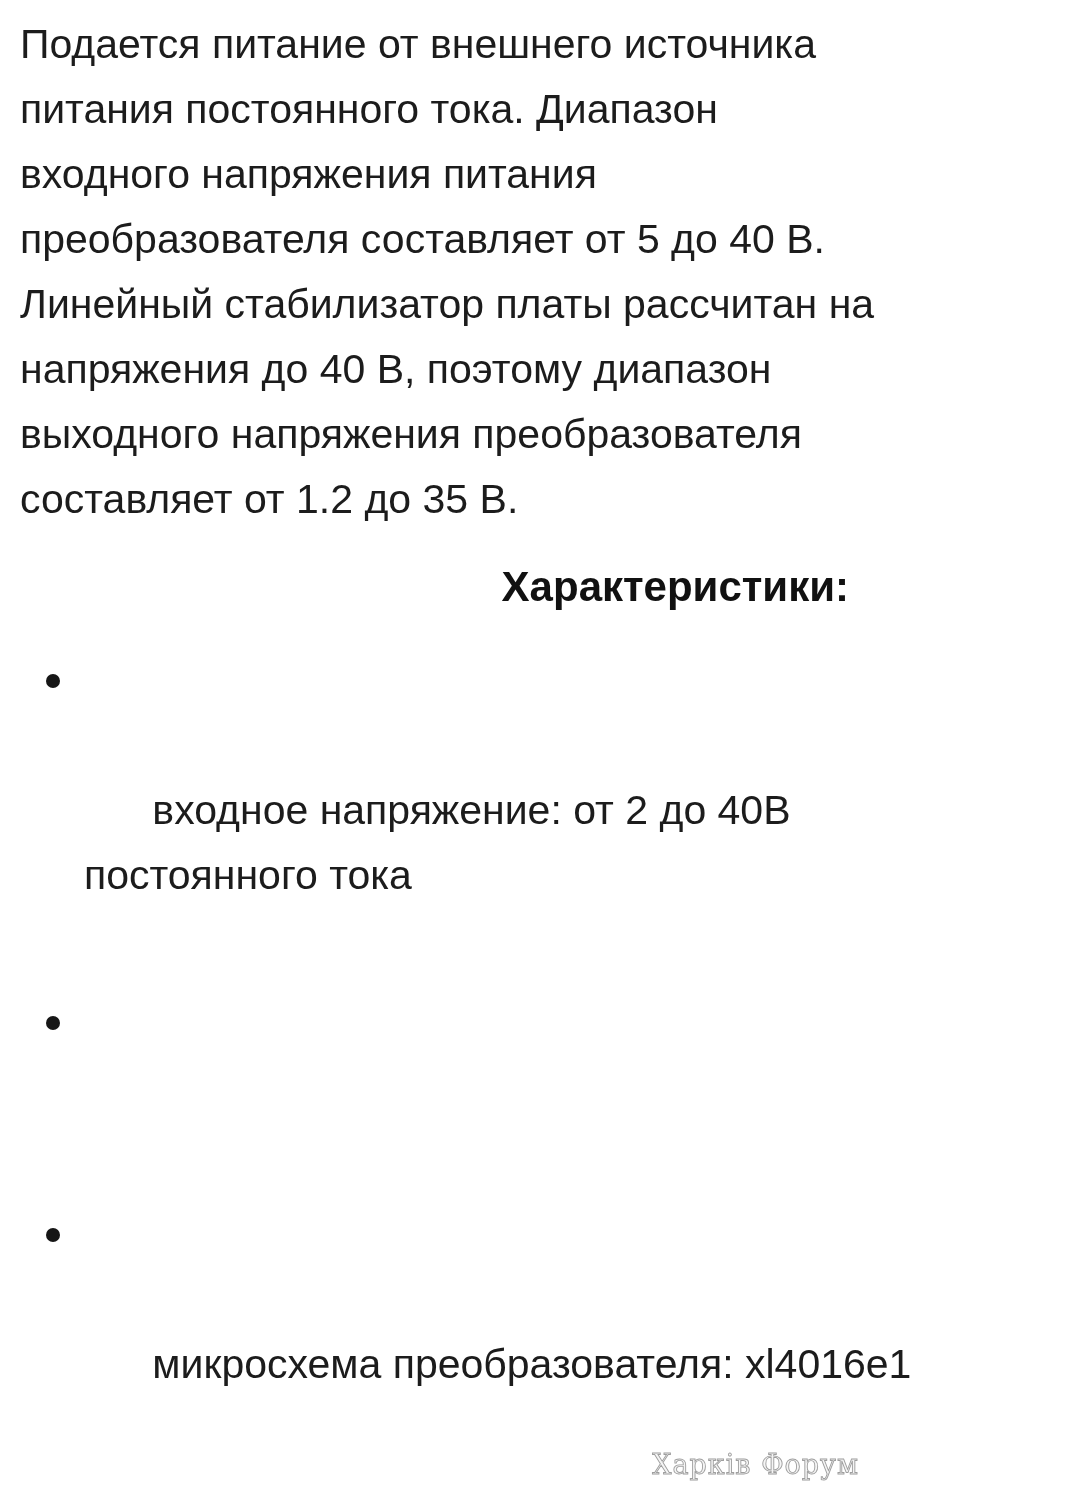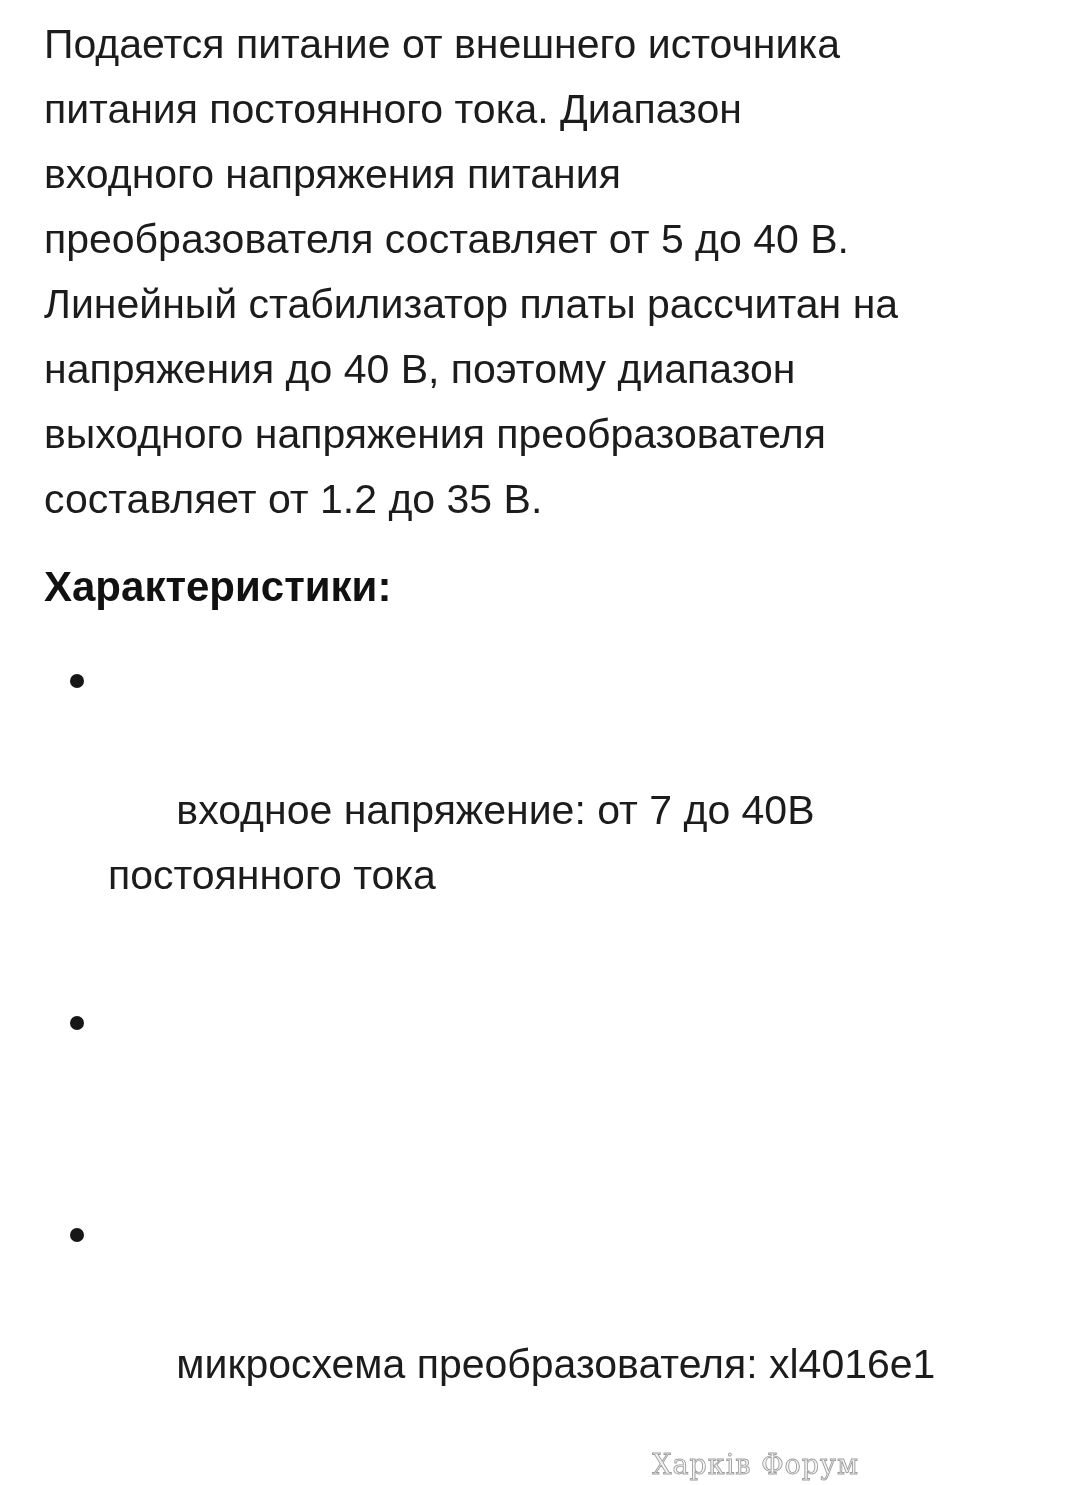--- a/index.html
+++ b/index.html
@@ -12,36 +12,37 @@
     height: 1485px;
     position: relative;
     overflow: hidden;
     font-family: "Liberation Sans", sans-serif;
     color: #1c1c1c;
   }
   .page {
     box-sizing: border-box;
     width: 873px;
     height: 1485px;
-    padding: 12px 24px 0 44px;
+    padding: 12px 24px 0 20px;
     position: relative;
   }
   .intro {
     margin: 0;
     font-size: 41px;
     line-height: 65px;
     white-space: pre;
     color: #1c1c1c;
   }
   .heading {
     margin: 22px 0 0 0;
     font-size: 42px;
     line-height: 65px;
     font-weight: 700;
     color: #111111;
+    text-align: right;
   }
   ul.specs {
     list-style: none;
     margin: 29px 0 0 0;
     padding: 0;
   }
   li.spec-item {
     position: relative;
     padding-left: 64px;
     margin-bottom: 17px;
@@ -88,21 +89,21 @@
 Линейный стабилизатор платы рассчитан на
 напряжения до 40 В, поэтому диапазон
 выходного напряжения преобразователя
 составляет от 1.2 до 35 В.</p>
 
   <h2 class="heading">Характеристики:</h2>
 
   <ul class="specs">
     <li class="spec-item">
       <span class="bullet"></span>
-      <span class="spec-text">входное напряжение: от 7 до 40В
+      <span class="spec-text">входное напряжение: от 2 до 40В
 постоянного тока</span>
     </li>
     <li class="spec-item">
       <span class="bullet"></span>
     </li>
     <li class="spec-item">
       <span class="bullet"></span>
       <span class="spec-text">микросхема преобразователя: xl4016e1</span>
     </li>
 

